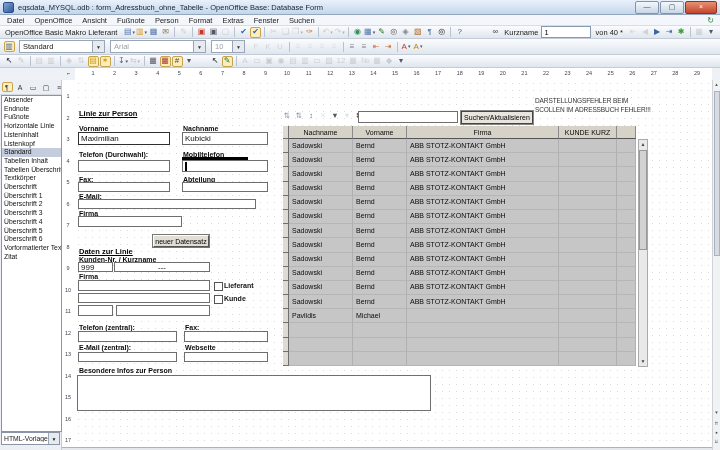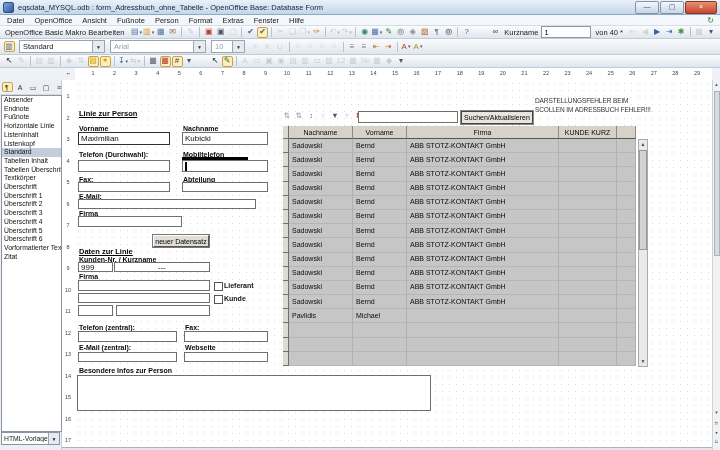--- a/index.html
+++ b/index.html
@@ -126,27 +126,27 @@
   <div class="abs menubar">
     <span style="display:flex;">
         <span class="mitem">Datei</span>
         <span class="mitem">OpenOffice</span>
         <span class="mitem">Ansicht</span>
         <span class="mitem">Fußnote</span>
         <span class="mitem">Person</span>
         <span class="mitem">Format</span>
         <span class="mitem">Extras</span>
         <span class="mitem">Fenster</span>
-        <span class="mitem">Hilfe</span>
+        <span class="mitem">Suchen</span>
       </span>
     <span class="menuright">↻</span>
   </div>
 
   <div class="abs tbar tb1">
-    <span class="macrolabel">OpenOffice Basic Makro Bearbeiten</span>
+    <span class="macrolabel">OpenOffice Basic Makro Lieferant</span>
     <span style="display:flex;align-items:center;">
         <span class="icon" style="color: rgb(74, 110, 169);">▤<span class="dd">▾</span></span>
         <span class="icon" style="color: rgb(217, 154, 43);">▥<span class="dd">▾</span></span>
         <span class="icon" style="color: rgb(74, 110, 169);">▦</span>
         <span class="icon" style="color: rgb(138, 122, 90);">✉</span>
         <span class="sep"></span>
         <span class="icon dis" style="color: rgb(153, 153, 153);">✎</span>
         <span class="sep"></span>
         <span class="icon" style="color: rgb(192, 57, 43);">▣</span>
         <span class="icon" style="color: rgb(85, 85, 102);">▣</span>

